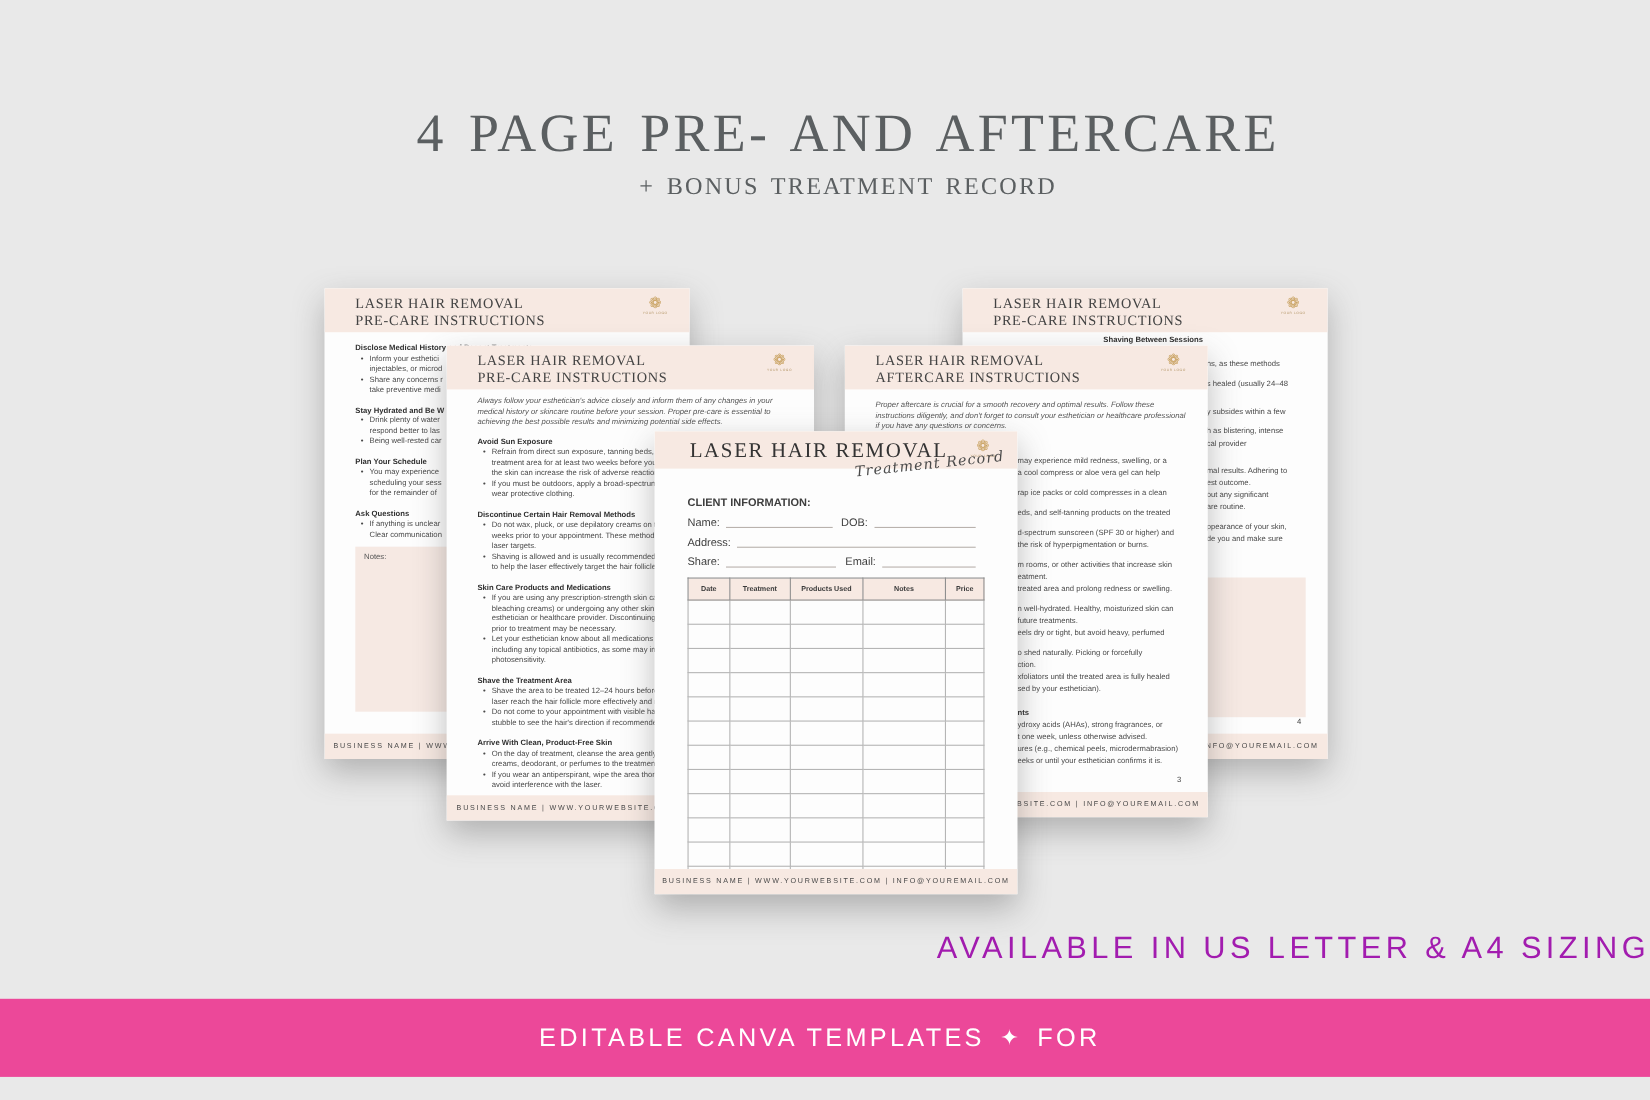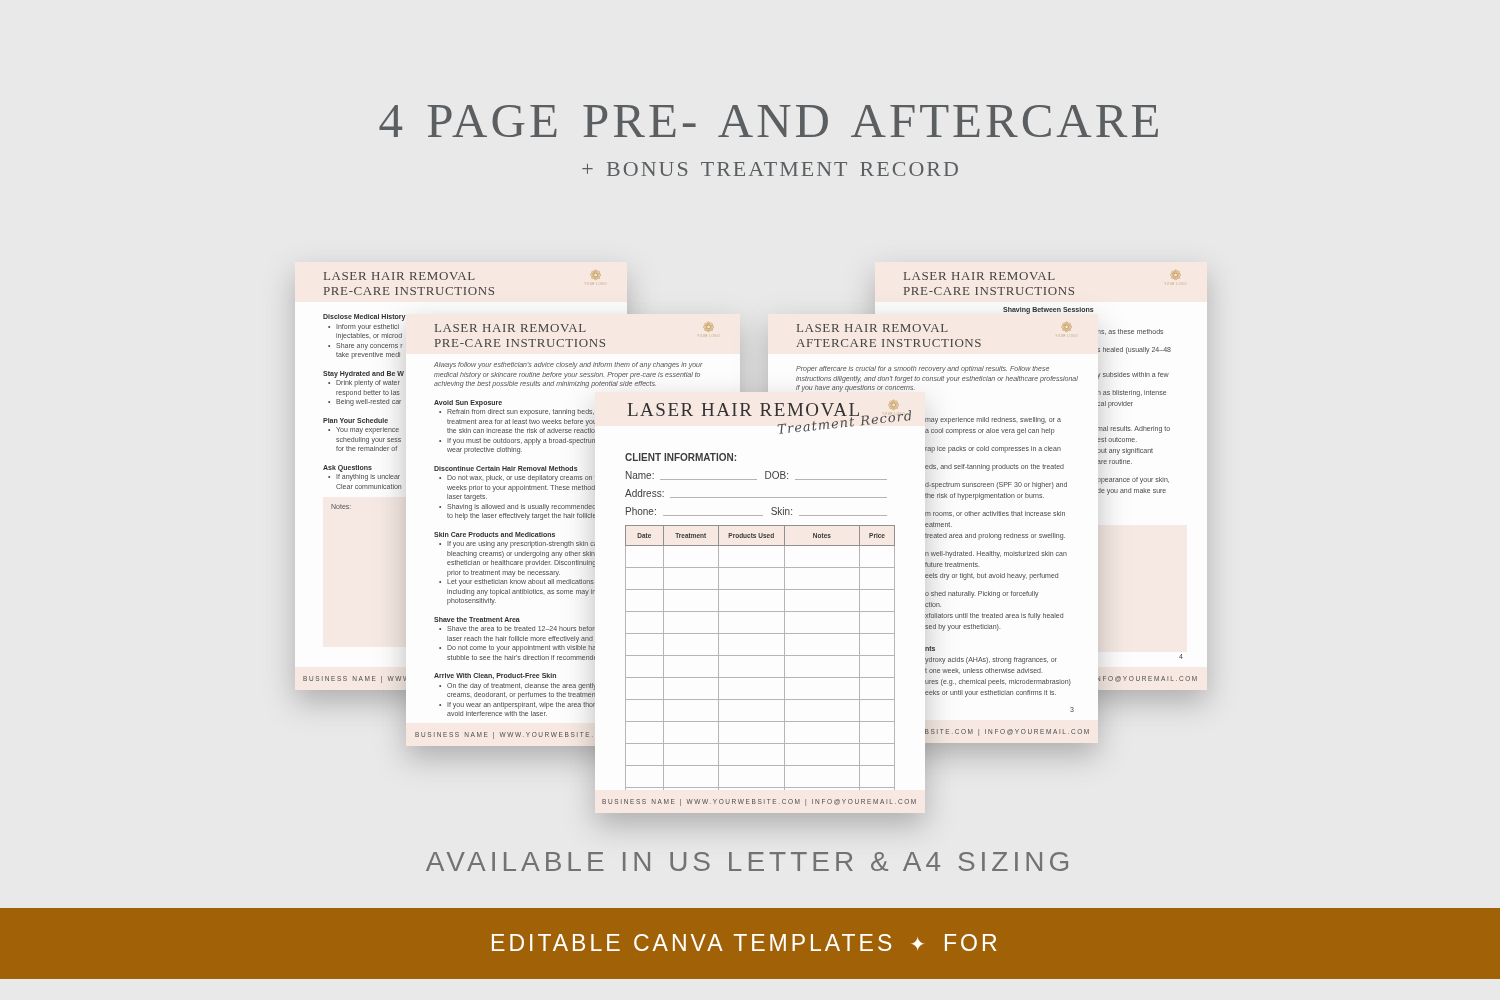--- a/index.html
+++ b/index.html
@@ -6,25 +6,25 @@
   body{width:1500px;height:1000px;overflow:hidden;font-family:"Liberation Sans",sans-serif;}
   .stage{position:relative;width:1500px;height:1000px;background:#e9e9e9;}
 
   
   .hero{position:absolute;top:92px;left:0;width:100%;text-align:center;color:#5b5f61;
         font-family:"Liberation Serif",serif;padding-left:21px;}
   .hero .l1,.hero .l2{font-size:49px;line-height:57px;letter-spacing:3px;word-spacing:5px;font-weight:400;}
   .hero .l3{font-size:22px;line-height:40px;letter-spacing:2px;word-spacing:3px;font-weight:400;}
 
   
-  .availability{position:absolute;top:846px;left:0;width:100%;text-align:center;
-        font-size:28px;letter-spacing:4px;color:#737373;}
-
-  
-  .bottom-bar{position:absolute;top:908px;left:0;width:100%;height:71px;background:#a16207;
+  .availability{position:absolute;top:846px;left:0;width:100%;text-align:right;
+        font-size:28px;letter-spacing:4px;color:#a21caf;}
+
+  
+  .bottom-bar{position:absolute;top:908px;left:0;width:100%;height:71px;background:#ec4899;
         display:flex;align-items:center;justify-content:center;color:#ffffff;
         font-size:23px;letter-spacing:3px;white-space:pre;text-align:right;}
   .bottom-bar .bold{font-weight:bold;}
   .bottom-bar .star{font-size:20px;margin:0 14px;}
 
   
   .page{position:absolute;background:#fdfdfd;overflow:hidden;
         box-shadow:0 12px 28px rgba(80,80,80,.38);}
   .page-header{height:40px;background:#f7e9e2;box-sizing:border-box;padding:6px 0 0 28px;position:relative;}
   .page-header .ttl{font-family:"Liberation Serif",serif;font-size:13px;line-height:15px;
@@ -298,23 +298,23 @@
         <span class="lab">Name:</span>
         <span class="u"></span>
         <span class="lab">DOB:</span>
         <span class="u fixed"></span>
       </div>
       <div class="fld">
         <span class="lab">Address:</span>
         <span class="u"></span>
       </div>
       <div class="fld">
-        <span class="lab">Phone:</span>
+        <span class="lab">Share:</span>
         <span class="u mid"></span>
-        <span class="lab">Skin:</span>
+        <span class="lab">Email:</span>
         <span class="u"></span>
       </div>
     </div>
 
     <table class="rec-table">
       <colgroup>
           <col class="c1">
           <col class="c2">
           <col class="c3">
           <col class="c4">

